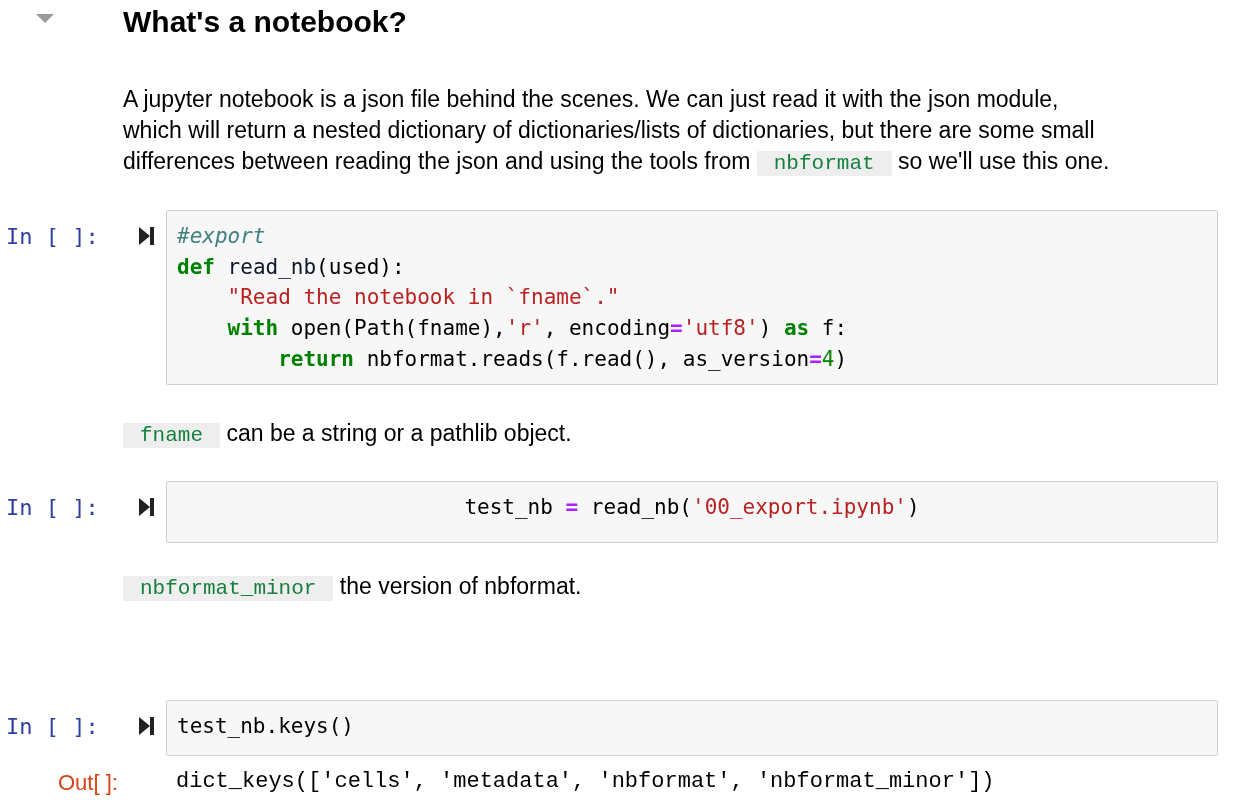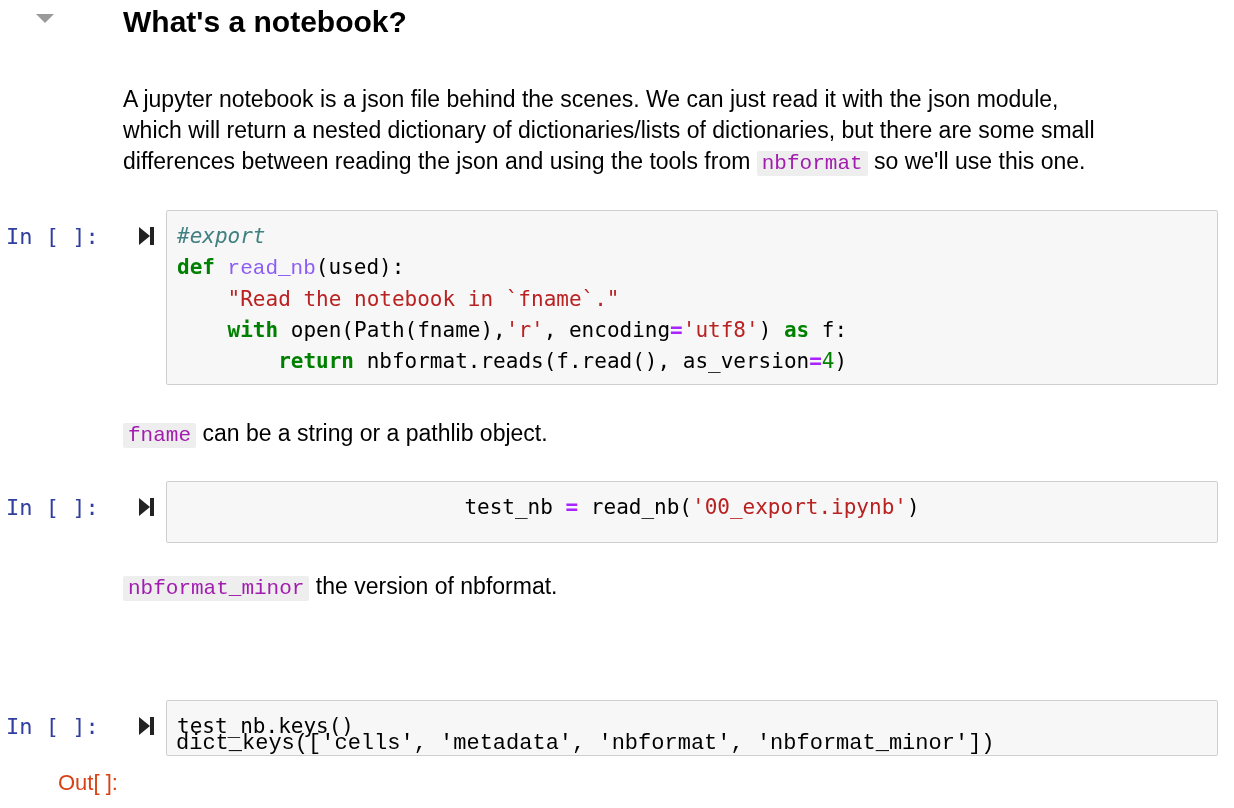--- a/index.html
+++ b/index.html
@@ -4,32 +4,32 @@
 <style>
   html, body { margin: 0; padding: 0; background: #ffffff; }
   body { width: 1234px; height: 808px; position: relative; overflow: hidden;
          font-family: "Liberation Sans", sans-serif; color: #000; }
   .abs { position: absolute; }
   .collapse-icon { left: 36px; top: 14px; width: 0; height: 0;
     border-left: 9px solid transparent; border-right: 9px solid transparent;
     border-top: 9px solid #9a9a9a; cursor: pointer; }
   .heading { left: 123px; top: 2px; font-size: 30px; font-weight: bold; line-height: 40px; margin: 0; }
   .md { left: 123px; width: 1090px; font-size: 23px; line-height: 31px; margin: 0; }
-  .icode { font-family: "Liberation Mono", monospace; font-size: 21px; color: #a21caf;
-           background: #eeeeee; padding: 1px 5px; border-radius: 2px; }
+  .icode { font-family: "Liberation Mono", monospace; font-size: 21px; color: #15803d;
+           background: #eeeeee; padding: 1px 17px; border-radius: 2px; }
   .prompt { font-family: "DejaVu Sans Mono", monospace; font-size: 22px; color: #303f9f; width: 110px; }
   .out-prompt { font-family: Liberation Sans, sans-serif; font-size: 22px; color: #d84315; text-align: center; }
   .run-btn { width: 20px; height: 22px; cursor: pointer; }
   .run-btn svg { display: block; }
   .code-box { left: 166px; width: 1052px; background: #f7f7f7; border: 1px solid #cfcfcf;
               border-radius: 2px; box-sizing: border-box; padding: 10px 10px; }
   .code { font-family: "DejaVu Sans Mono", monospace; font-size: 21px; line-height: 30.7px;
           white-space: pre; margin: 0; color: #000; }
   .k { color: #008000; font-weight: bold; }
-  .nf { color: #8b5cf6; font-family: Liberation Mono, monospace; }
+  .nf { color: #0f172a; }
   .s { color: #ba2121; }
   .c { color: #408080; font-style: italic; }
   .o { color: #aa22ff; font-weight: bold; }
   .m { color: #008000; }
   .output { font-family: "Liberation Mono", monospace; font-size: 22px; white-space: pre; color: #000; }
 </style>
 </head>
 <body>
 
 <div class="abs collapse-icon"></div>
@@ -77,13 +77,13 @@
 <div class="abs run-btn" style="left:137px; top:715px;">
   <svg width="20" height="22" viewBox="0 0 20 22">
       <polygon points="2,2 13,11 2,20" fill="#222"></polygon>
       <rect x="13" y="2" width="4" height="18" fill="#222"></rect>
     </svg>
 </div>
 <div class="abs code-box" style="top:700px; height:56px;">
 <pre class="code">test_nb.keys()</pre>
 </div>
 <div class="abs out-prompt" style="left:58px; top:770px;">Out[ ]:</div>
-<div class="abs output" style="left:176px; top:731px;">dict_keys(['cells', 'metadata', 'nbformat', 'nbformat_minor'])</div>
+<div class="abs output" style="left:176px; top:769px;">dict_keys(['cells', 'metadata', 'nbformat', 'nbformat_minor'])</div>
 
 </body></html>

